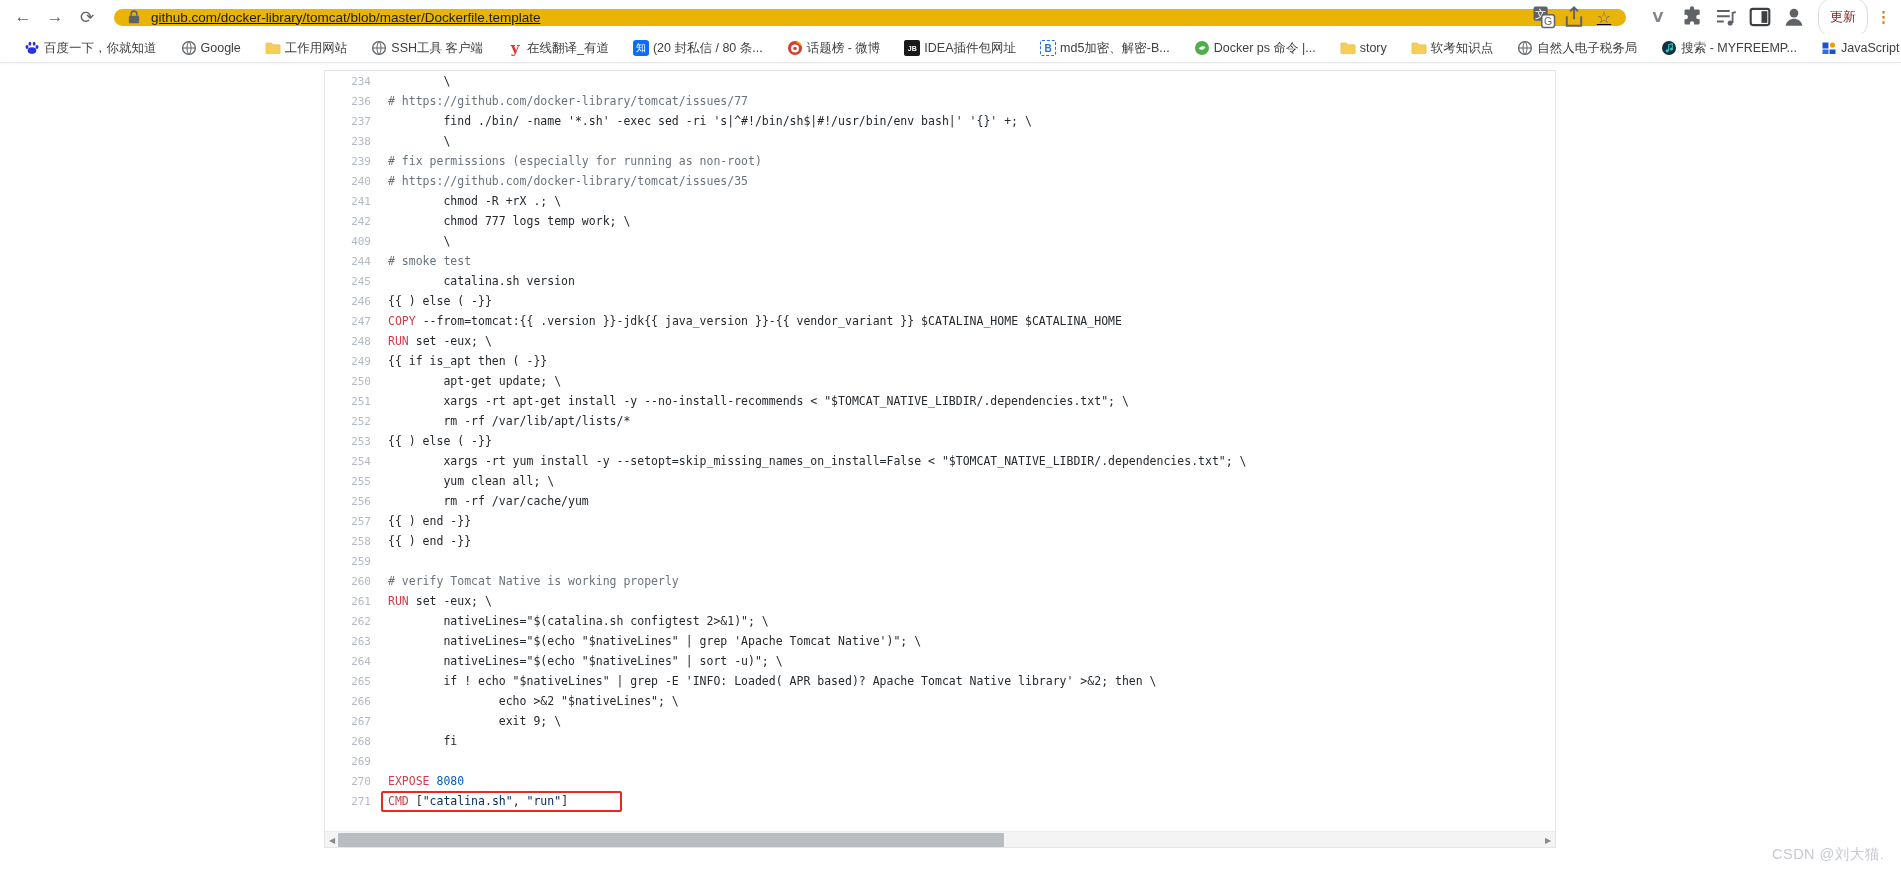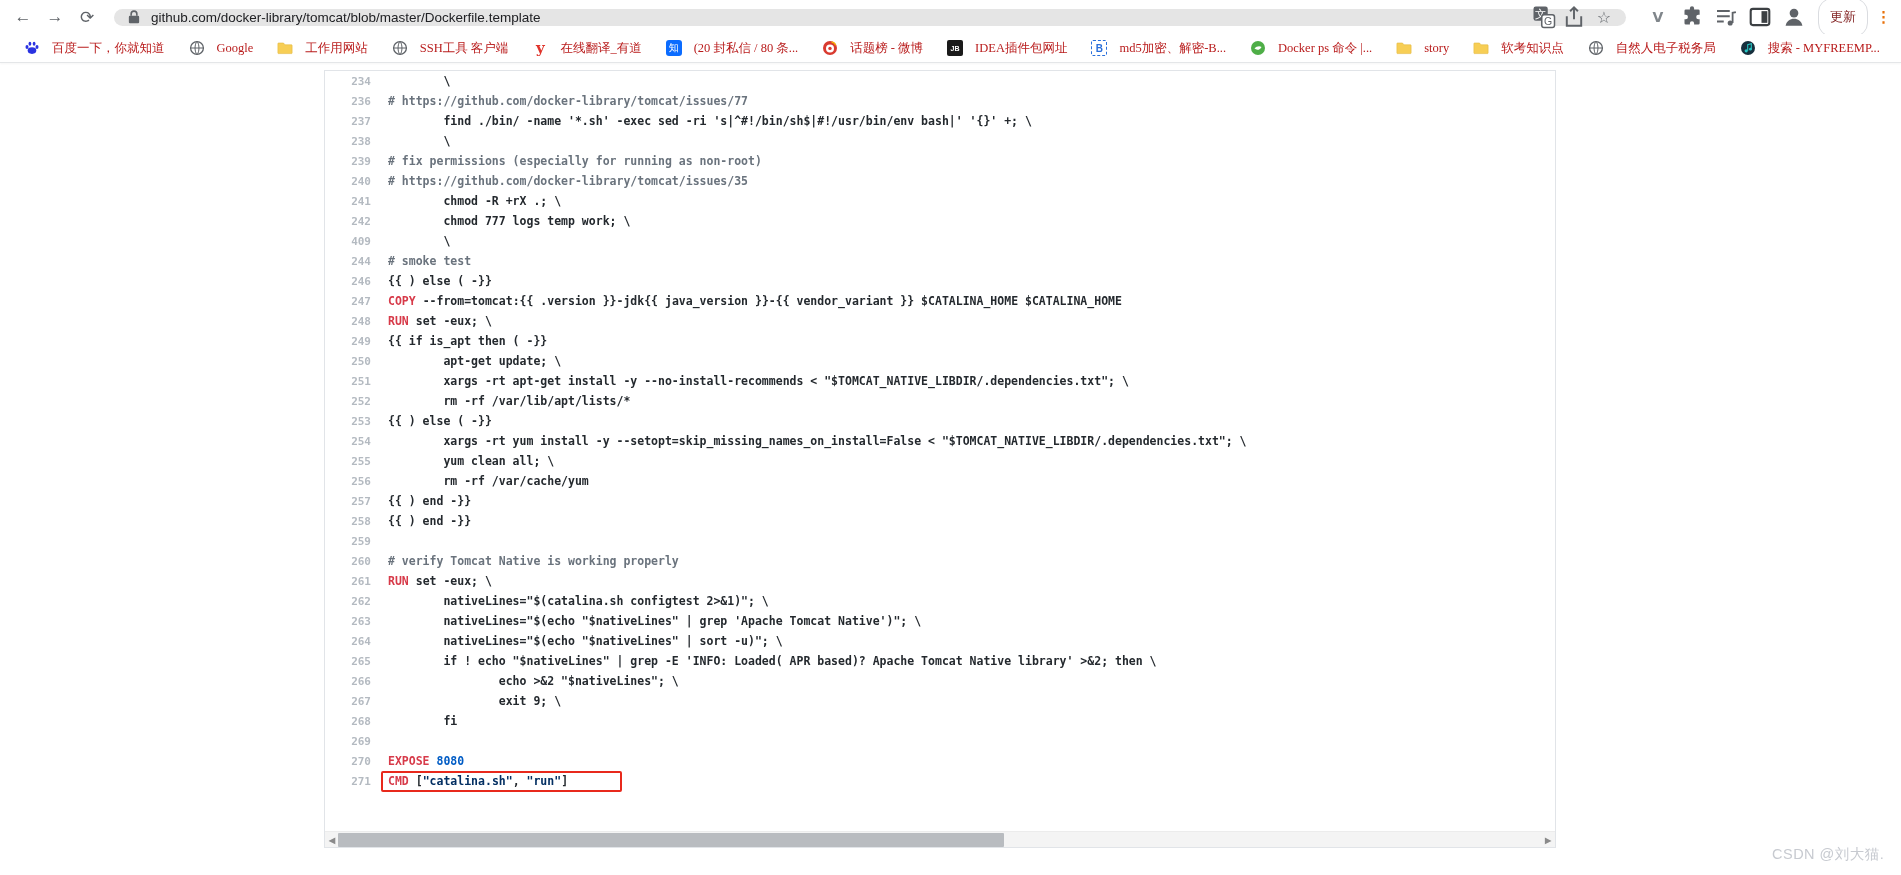--- a/index.html
+++ b/index.html
@@ -4,51 +4,51 @@
 <style>
   * { box-sizing: border-box; margin: 0; padding: 0; }
   html,body { width:1901px; height:875px; overflow:hidden; background:#fff;
     font-family:"Liberation Sans", sans-serif; }
 
   
   .toolbar { position:absolute; left:0; top:0; width:1901px; height:34px;
     background:#fff; display:flex; align-items:center; padding:0 8px 0 10px; }
   .navbtn { width:26px; height:26px; border-radius:50%; display:flex; align-items:center;
     justify-content:center; color:#5f6368; font-size:17px; margin-right:6px; cursor:pointer; flex:none;}
-  .omnibox { flex:1; height:17px; background:#e5e5e5; border-radius:14px; margin:0 10px 0 8px;
-    display:flex; align-items:center; padding:0 10px 0 12px; min-width:0; }
+  .omnibox { flex:1; height:17px; background:#eab308; border-radius:14px; margin:0 10px 0 8px;
+    display:flex; align-items:center; padding:0 10px 0 12px; min-width:0;text-decoration:underline; }
   .omnibox .url { flex:1; font-size:13.5px; color:#202124; white-space:nowrap;
     overflow:hidden; margin-left:9px; }
   .boxicon { width:24px; height:24px; display:flex; align-items:center; justify-content:center;
     color:#5f6368; flex:none; margin-left:6px; cursor:pointer; }
   .ext-area { display:flex; align-items:center; flex:none; }
   .ext-area .boxicon { margin-left:10px; }
   .v-glyph { font-weight:bold; font-size:14px; color:#80868b; font-family:"DejaVu Sans",sans-serif; }
   .update-pill { display:flex; align-items:center; border:1px solid #dadce0; border-radius:14px;
     height:39px; padding:0 11px; margin-left:12px; font-size:13px; color:#7f1d1d; cursor:pointer; flex:none;}
   .dots { color:#e8710a; font-weight:bold; font-size:15px; margin:0 2px 0 8px; letter-spacing:0;
     cursor:pointer; flex:none; }
 
   
   .bookmarks { position:absolute; left:0; top:34px; width:1901px; height:29px; background:#fff;
     display:flex; align-items:center; padding:0 8px 0 12px; border-bottom:1px solid #e4e6e8;
     box-shadow:0 1px 2px rgba(0,0,0,.04); }
   .bm { display:flex; align-items:center; height:24px; padding:0 12px; border-radius:12px;
     cursor:pointer; flex:none; }
-  .bm .label { font-size:12.5px; color:#b91c1c; margin-left:12px; white-space:nowrap;font-family:Liberation Serif, serif; }
+  .bm .label { font-size:12.5px; color:#404040; margin-left:4px; white-space:nowrap; }
   .fav { width:16px; height:16px; flex:none; display:flex; align-items:center; justify-content:center; }
   .fav svg { width:16px; height:16px; display:block; }
   .fav.youdao { color:#e0342b; font-weight:bold; font-size:15px; font-family:"DejaVu Serif",serif; }
   .fav.zhihu { background:#0b6cff; border-radius:3px; color:#fff; font-size:10px; }
   .fav.jb { background:#1a1a1a; border-radius:2px; color:#fff; font-size:7px; font-weight:bold; }
   .fav.bmd5 { border:1px dashed #2a6fdb; border-radius:2px; color:#2a6fdb; font-size:10px; font-weight:bold; }
 
   
   .panel { position:absolute; left:324px; top:70px; width:1232px; height:778px;
-    border:1px solid #e1e4e8; background:#fff;font-weight:bold; }
+    border:1px solid #e1e4e8; background:#fff; }
   .code-body { position:absolute; left:0; top:0; right:0; bottom:16px; overflow:hidden; }
   .code-line { display:flex; align-items:center; height:20px;
     font-family:"DejaVu Sans Mono", monospace; font-size:11.5px; white-space:pre; }
   .ln { width:46px; text-align:right; color:#b4bac1; flex:none; font-size:11px; cursor:pointer; }
   .cd { margin-left:17px; color:#24292e; }
   .tk-k { color:#d73a49; } .tk-c { color:#6a737d; } .tk-n { color:#005cc5; }
   .tk-s { color:#032f62; } .tk-p { color:#24292e; }
   .red-box { display:inline-block; border:2px solid #e8291c; border-radius:2px;
     padding:1px 52px 2px 5px; margin-left:-7px; }
 
@@ -264,20 +264,21 @@
       <div class="code-line"><span class="ln">234</span><span class="cd"><span class="tk-p">        \</span></span></div>
       <div class="code-line"><span class="ln">236</span><span class="cd"><span class="tk-c"># https://github.com/docker-library/tomcat/issues/77</span></span></div>
       <div class="code-line"><span class="ln">237</span><span class="cd"><span class="tk-p">        find ./bin/ -name '*.sh' -exec sed -ri 's|^#!/bin/sh$|#!/usr/bin/env bash|' '{}' +; \</span></span></div>
       <div class="code-line"><span class="ln">238</span><span class="cd"><span class="tk-p">        \</span></span></div>
       <div class="code-line"><span class="ln">239</span><span class="cd"><span class="tk-c"># fix permissions (especially for running as non-root)</span></span></div>
       <div class="code-line"><span class="ln">240</span><span class="cd"><span class="tk-c"># https://github.com/docker-library/tomcat/issues/35</span></span></div>
       <div class="code-line"><span class="ln">241</span><span class="cd"><span class="tk-p">        chmod -R +rX .; \</span></span></div>
       <div class="code-line"><span class="ln">242</span><span class="cd"><span class="tk-p">        chmod 777 logs temp work; \</span></span></div>
       <div class="code-line"><span class="ln">409</span><span class="cd"><span class="tk-p">        \</span></span></div>
       <div class="code-line"><span class="ln">244</span><span class="cd"><span class="tk-c"># smoke test</span></span></div>
+      <div class="code-line"><span class="ln">245</span><span class="cd"><span class="tk-p">        catalina.sh version</span></span></div>
       <div class="code-line"><span class="ln">246</span><span class="cd"><span class="tk-p">{{ ) else ( -}}</span></span></div>
       <div class="code-line"><span class="ln">247</span><span class="cd"><span class="tk-k">COPY</span><span class="tk-p"> --from=tomcat:{{ .version }}-jdk{{ java_version }}-{{ vendor_variant }} $CATALINA_HOME $CATALINA_HOME</span></span></div>
       <div class="code-line"><span class="ln">248</span><span class="cd"><span class="tk-k">RUN</span><span class="tk-p"> set -eux; \</span></span></div>
       <div class="code-line"><span class="ln">249</span><span class="cd"><span class="tk-p">{{ if is_apt then ( -}}</span></span></div>
       <div class="code-line"><span class="ln">250</span><span class="cd"><span class="tk-p">        apt-get update; \</span></span></div>
       <div class="code-line"><span class="ln">251</span><span class="cd"><span class="tk-p">        xargs -rt apt-get install -y --no-install-recommends &lt; "$TOMCAT_NATIVE_LIBDIR/.dependencies.txt"; \</span></span></div>
       <div class="code-line"><span class="ln">252</span><span class="cd"><span class="tk-p">        rm -rf /var/lib/apt/lists/*</span></span></div>
       <div class="code-line"><span class="ln">253</span><span class="cd"><span class="tk-p">{{ ) else ( -}}</span></span></div>
       <div class="code-line"><span class="ln">254</span><span class="cd"><span class="tk-p">        xargs -rt yum install -y --setopt=skip_missing_names_on_install=False &lt; "$TOMCAT_NATIVE_LIBDIR/.dependencies.txt"; \</span></span></div>
       <div class="code-line"><span class="ln">255</span><span class="cd"><span class="tk-p">        yum clean all; \</span></span></div>

